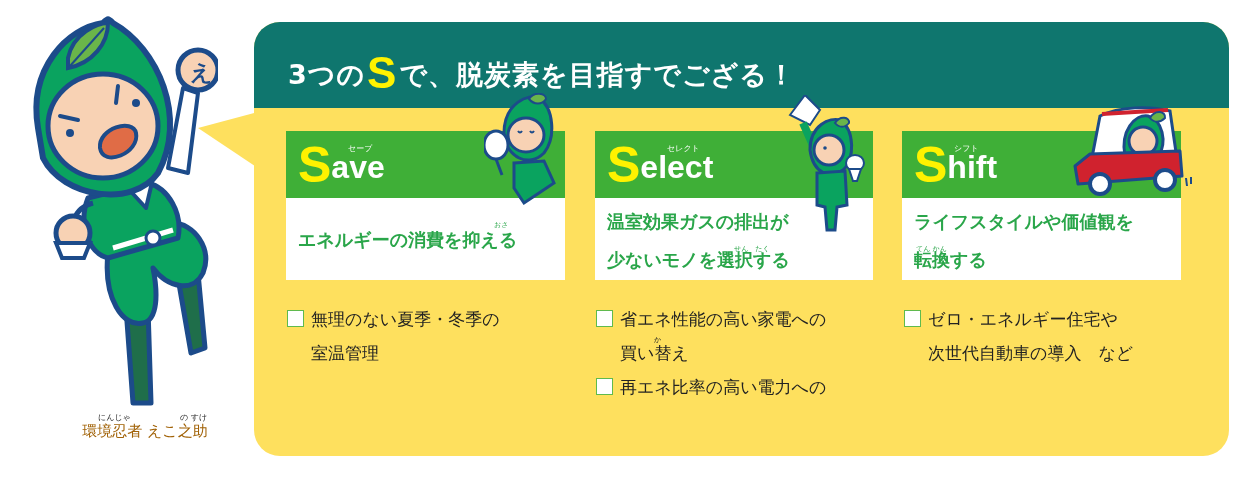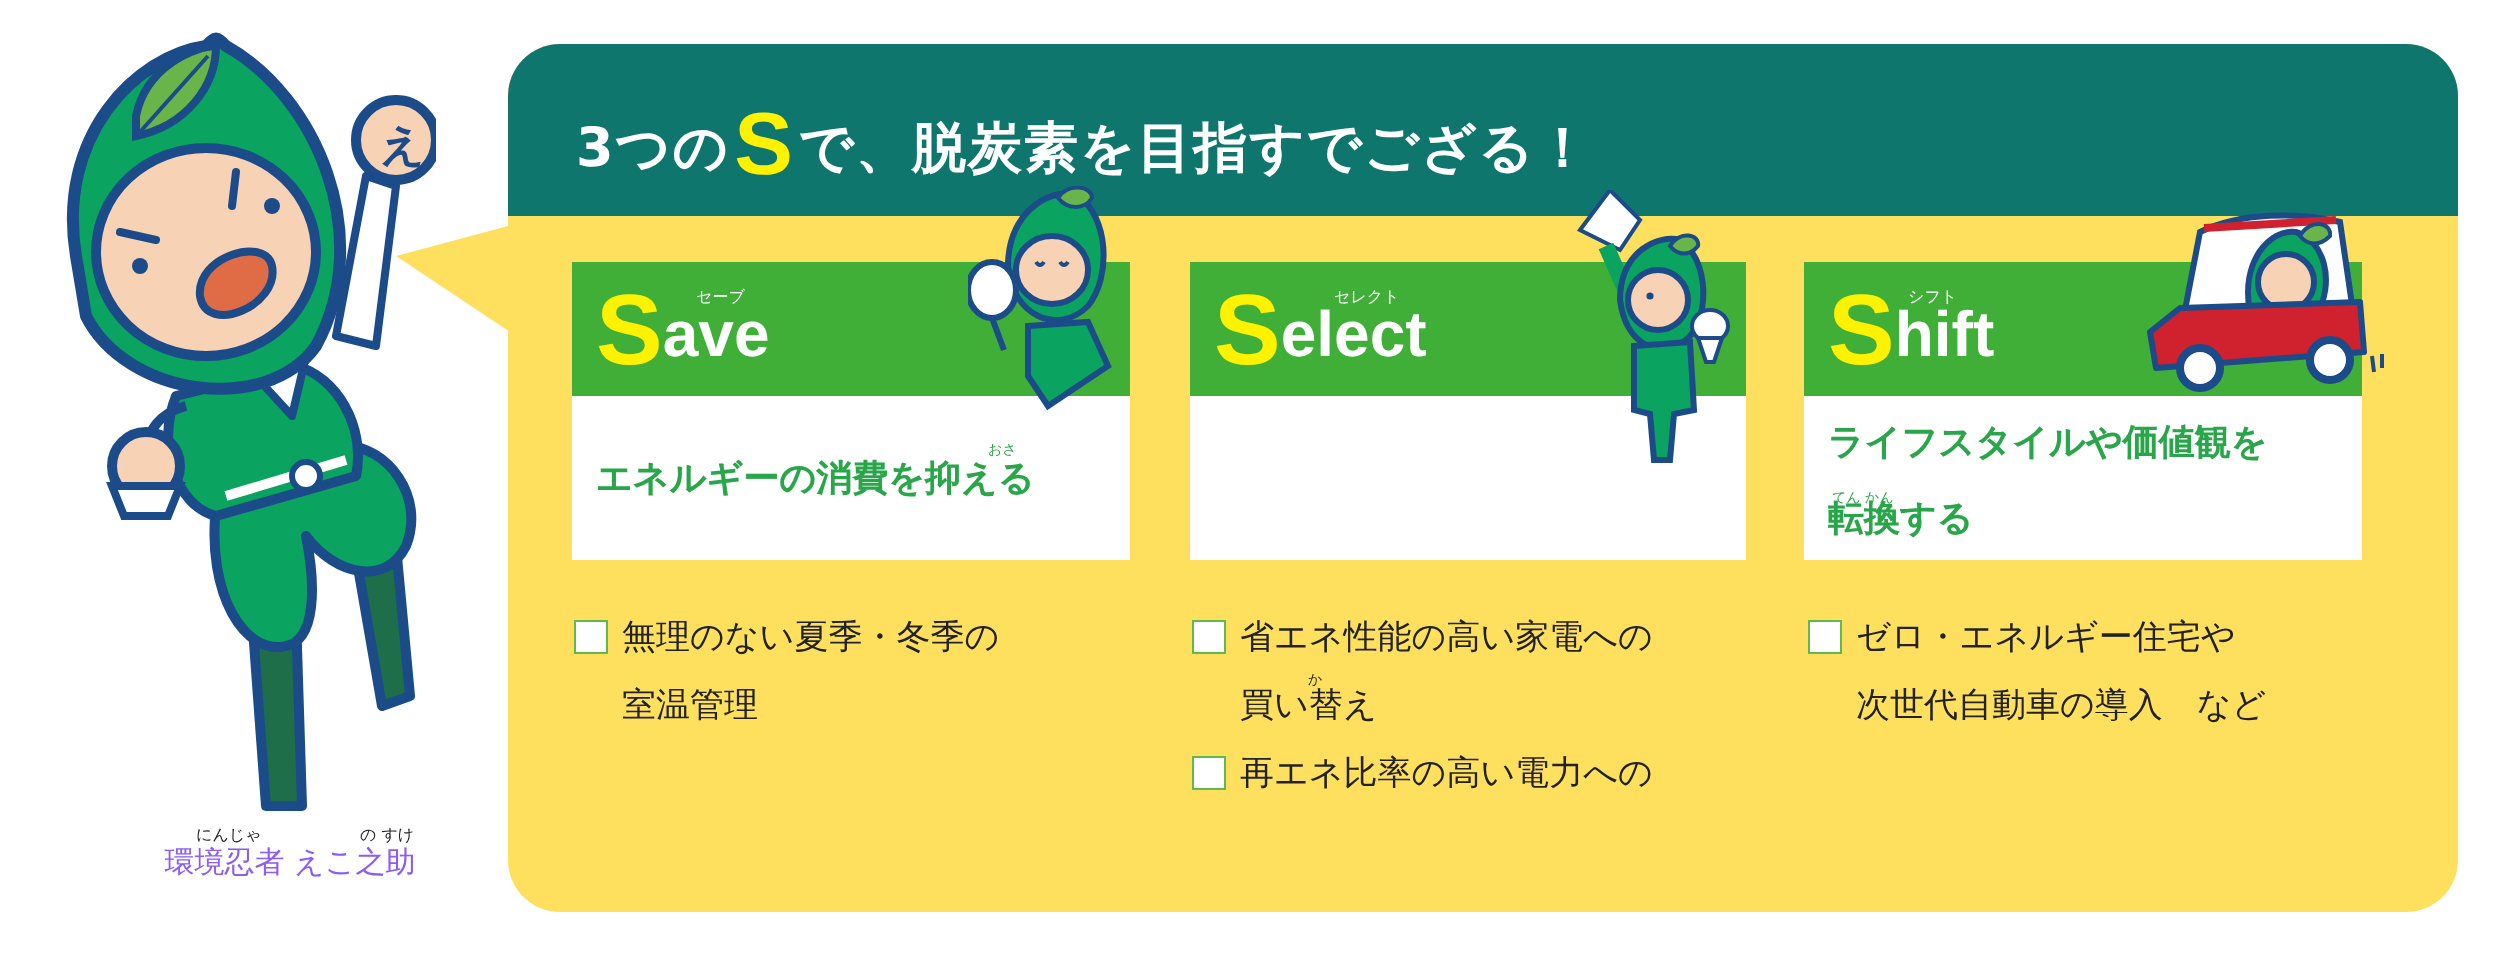--- a/index.html
+++ b/index.html
@@ -4,21 +4,21 @@
 <style>
   * { box-sizing: border-box; margin: 0; padding: 0; }
   html, body { width: 1254px; height: 481px; background: #ffffff; overflow: hidden; }
   body { position: relative; font-family: "DejaVu Sans", "Liberation Sans", sans-serif; }
 
   
   .mascot { position: absolute; left: 8px; top: 8px; width: 210px; height: 400px; }
   .mascot-caption { position: absolute; left: 60px; top: 412px; width: 170px; text-align: center; }
   .mascot-caption .ruby-line { font-size: 8px; color: #222; height: 10px; position: relative; }
   .mascot-caption .ruby-line span { position: absolute; text-align: right; }
-  .mascot-caption .name { font-size: 15px; color: #8b5cf6; letter-spacing: 0; white-space: nowrap; }
+  .mascot-caption .name { font-size: 15px; color: #a16207; letter-spacing: 0; white-space: nowrap; }
 
   
   .panel { position: absolute; left: 254px; top: 22px; width: 975px; height: 434px;
            background: #fee05e; border-radius: 26px; overflow: hidden; }
   .panel-header { position: absolute; left: 0; top: 0; width: 100%; height: 86px; background: #0f766e; }
   .panel-title { position: absolute; left: 34px; top: 26px; color: #ffffff; font-size: 27px; font-weight: bold;
                  white-space: nowrap; letter-spacing: 1px; }
   .panel-title .big-s { color: #fff200; font-size: 44px; font-family: "Liberation Sans", sans-serif; font-weight: bold;
                         vertical-align: -4px; margin: 0 2px; }
   .bubble-tail { position: absolute; left: 198px; top: 112px; width: 0; height: 0;
@@ -129,20 +129,25 @@
   <path d="M34 38 q2 3 4 0 M46 38 q2 3 4 0" stroke="#1c4b8a" stroke-width="2" fill="none"></path>
   <path d="M30 70 L60 68 L70 90 L55 100 L40 110 L30 95 Z" fill="#0aa35f" stroke="#1c4b8a" stroke-width="3"></path>
   <ellipse cx="12" cy="52" rx="12" ry="14" fill="#ffffff" stroke="#1c4b8a" stroke-width="3"></ellipse>
   <path d="M12 66 L18 82" stroke="#1c4b8a" stroke-width="3"></path>
 </svg>
 
 <div class="card card-select">
   <div class="card-head">
     <span class="card-ruby" style="left:72px">セレクト</span>
     <div class="card-word"><span class="cap">S</span><span>elect</span></div>
+  </div>
+  <div class="card-desc" style="top:72px">
+    <span>温室効果ガスの排出が</span><br>
+    <span class="ruby" style="left:127px;top:42px">せん　たく</span>
+    <span>少ないモノを選択する</span>
   </div>
 </div>
 <svg class="mini" style="left:785px; top:95px" width="80" height="140" viewBox="0 0 80 140">
   <path d="M5 20 L20 0 L35 15 L25 30 Z" fill="#ffffff" stroke="#1c4b8a" stroke-width="2"></path>
   <path d="M18 28 L30 55" stroke="#0aa35f" stroke-width="8"></path>
   <path d="M25 55 C25 30 45 22 55 25 C70 35 70 65 58 75 C45 85 28 78 25 55 Z" fill="#0aa35f" stroke="#1c4b8a" stroke-width="3"></path>
   <path d="M50 28 C55 20 65 22 64 28 C60 33 54 33 50 28 Z" fill="#6ab54a" stroke="#1c4b8a" stroke-width="2"></path>
   <ellipse cx="44" cy="55" rx="15" ry="15" fill="#f8d2b4" stroke="#1c4b8a" stroke-width="3"></ellipse>
   <circle cx="40" cy="53" r="1.8" fill="#1c4b8a"></circle>
   <path d="M32 78 L60 76 L62 110 L52 112 L50 135 L42 135 L40 112 L32 110 Z" fill="#0aa35f" stroke="#1c4b8a" stroke-width="3"></path>

